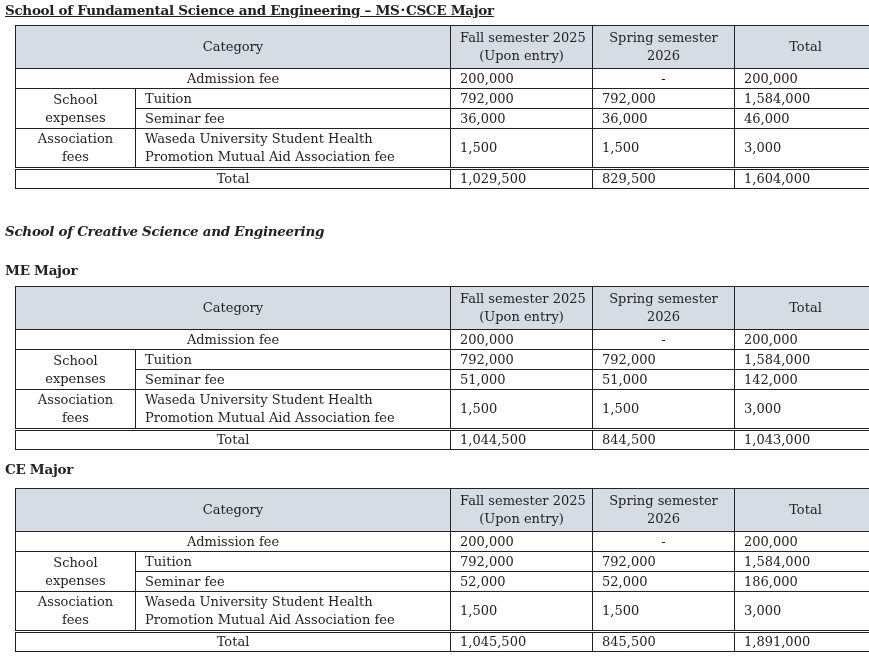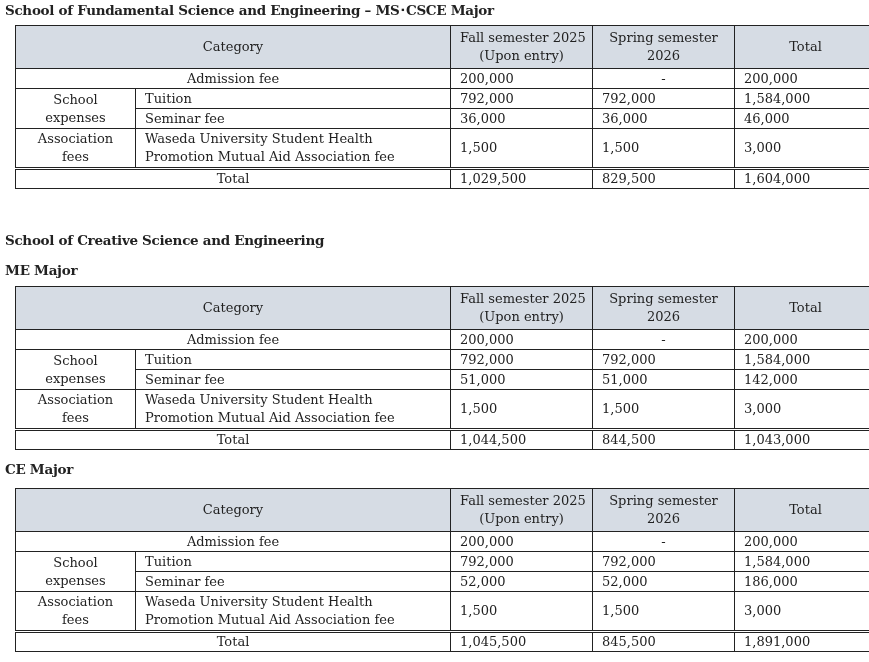--- a/index.html
+++ b/index.html
@@ -19,21 +19,21 @@
   table.fee col.c5 { width: 142px; }
   .center { text-align: center; }
   .num { text-align: left; }
   tr.r1 td { height: 19px; }
   tr.assoc td { height: 38px; }
   tr.totalrow td { border-top: 3px double #222; height: 18px; }
 </style>
 </head>
 <body>
 
-<div class="heading" style="top:2px;">School of Fundamental Science and Engineering – MS･CSCE Major</div>
+<div class="heading" style="top:2px;text-decoration:underline;">School of Fundamental Science and Engineering – MS･CSCE Major</div>
 
 <table class="fee" style="top:25px;">
   <colgroup>
       <col class="c1">
       <col class="c2">
       <col class="c3">
       <col class="c4">
       <col class="c5">
     </colgroup>
   <thead>
@@ -73,21 +73,21 @@
     </tr>
     <tr class="totalrow">
       <td colspan="2" class="center">Total</td>
       <td class="num">1,029,500</td>
       <td class="num">829,500</td>
       <td class="num">1,604,000</td>
     </tr>
   </tbody>
 </table>
 
-<div class="heading" style="top:232px;">School of Creative Science and Engineering</div>
+<div class="heading" style="top:223px;font-style:italic;">School of Creative Science and Engineering</div>
 <div class="heading" style="top:262px;">ME Major</div>
 
 <table class="fee" style="top:286px;">
   <colgroup>
       <col class="c1">
       <col class="c2">
       <col class="c3">
       <col class="c4">
       <col class="c5">
     </colgroup>

